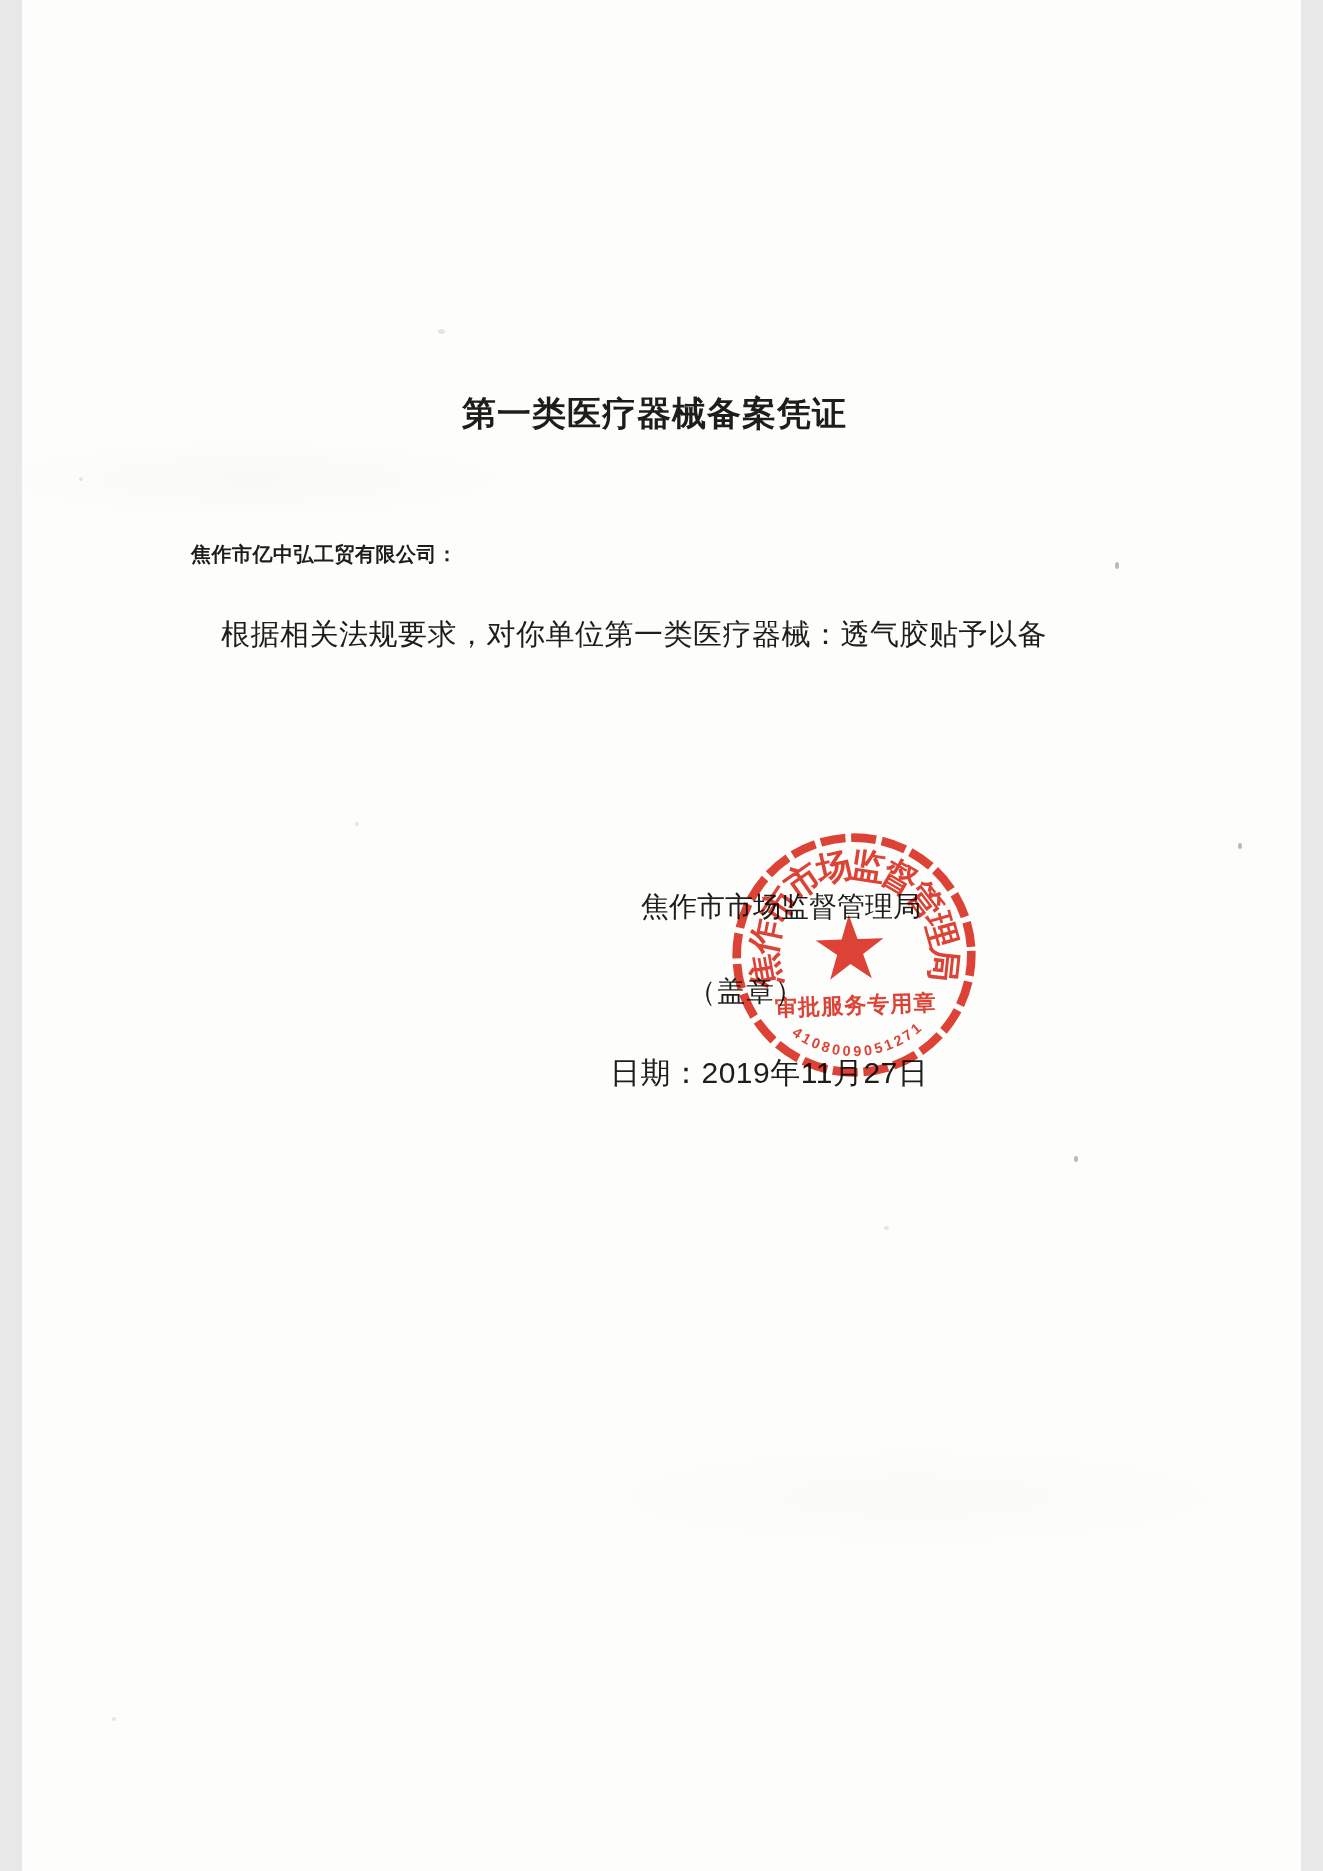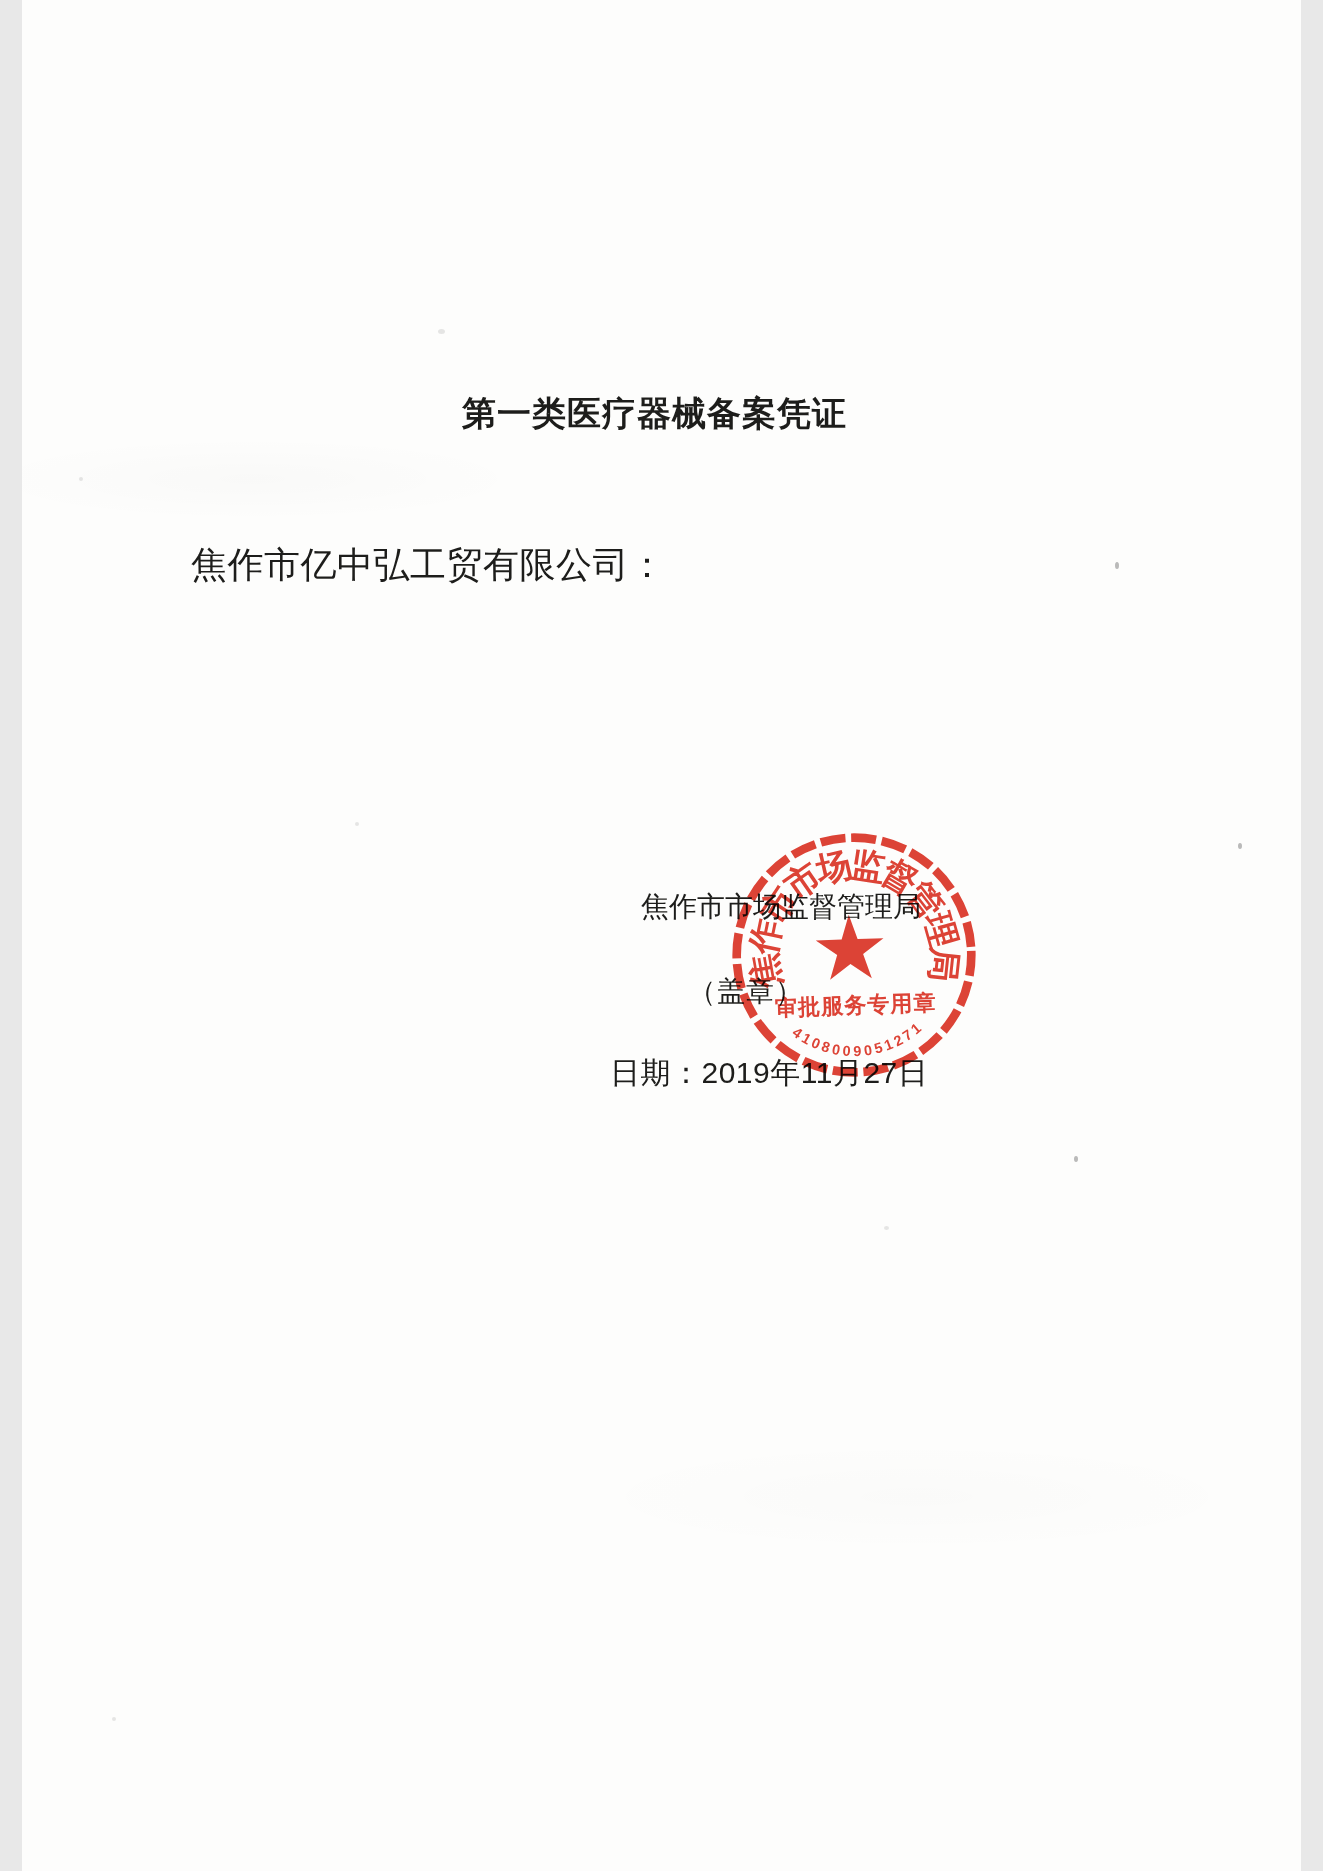--- a/index.html
+++ b/index.html
@@ -21,21 +21,21 @@
     color:var(--ink);
     text-align:center;
   }
   .abs{position:absolute;white-space:nowrap;}
   .title{
     left:440px;top:391px;
     font-size:34px;font-weight:700;letter-spacing:1px;
   }
   .addressee{
     left:169px;top:541px;
-    font-size:36px;font-weight:400;letter-spacing:0.5px;
+    font-size:20px;font-weight:700;letter-spacing:0.5px;
   }
   .body-line{
     font-size:29px;font-weight:500;letter-spacing:0.5px;
   }
   .body-line-1{left:199px;top:615px;}
   .body-line-2{left:169px;top:665px;}
   .sig-org{
     left:619px;top:888px;
     font-size:28px;font-weight:400;
   }
@@ -84,20 +84,21 @@
 </style>
 </head>
 <body>
 
 <div class="page">
 
   <div class="abs title">第一类医疗器械备案凭证</div>
 
   <div class="abs addressee">焦作市亿中弘工贸有限公司：</div>
 
+  <div class="abs body-line body-line-1">根据相关法规要求，对你单位第一类医疗器械：透气胶贴予以备</div>
 
   <div class="abs sig-org">焦作市市场监督管理局</div>
   <div class="abs seal-note">（盖章）</div>
   <div class="abs sig-date">日期：2019年11月27日</div>
 
   <svg class="seal" viewBox="-130 -130 260 260" width="260" height="250" aria-hidden="true">
     <g transform="rotate(-2)">
       <circle class="ring" cx="0" cy="0" r="122"></circle>
       <g id="seal-arc">
           <text class="arc-char" transform="rotate(-98) translate(0,-94)">焦</text>

